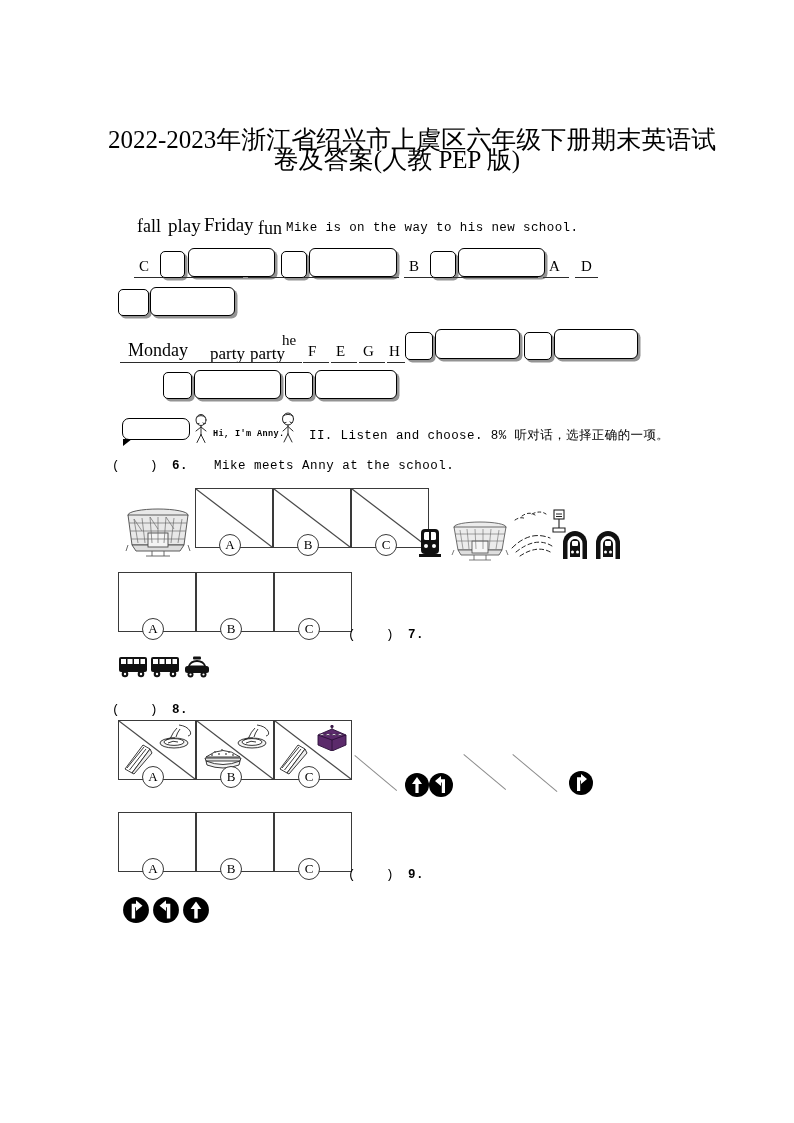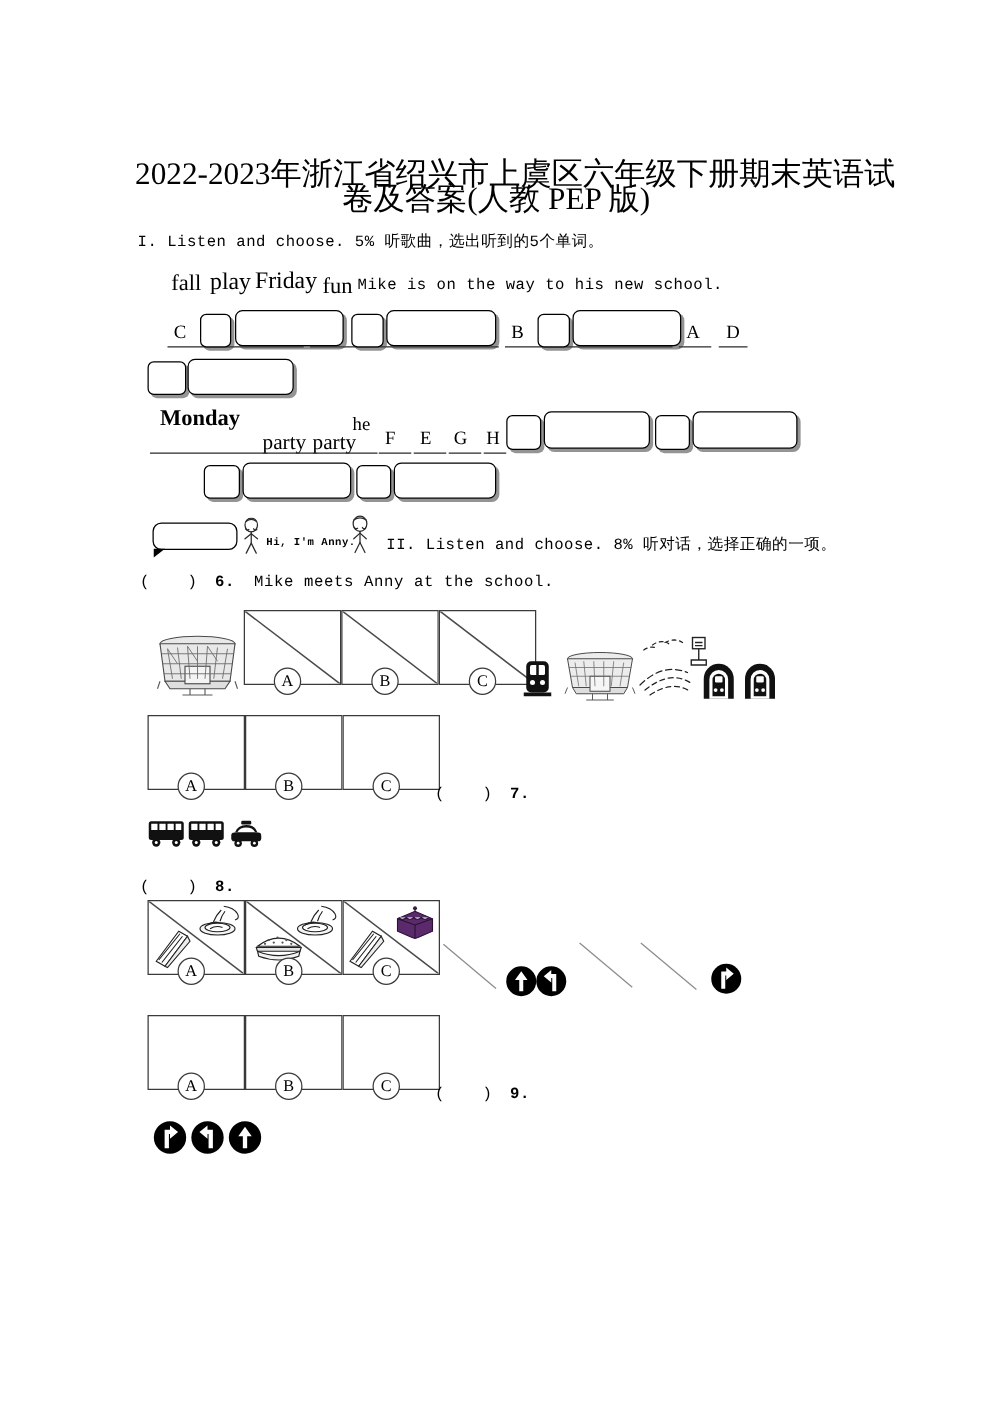--- a/index.html
+++ b/index.html
@@ -163,21 +163,20 @@
   .pict svg { display: block; }
 </style>
 </head>
 <body>
 
 <div class="page">
 
   <div class="title">2022-2023年浙江省绍兴市上虞区六年级下册期末英语试</div>
   <div class="title-l2">卷及答案(人教 PEP 版)</div>
 
-  <div class="instr" style="left:110px; top:186px;">I. Listen and choose. 5% 听歌曲，选出听到的5个单词。</div>
 
   <div class="word" style="left:137px; top:216px; font-size:18px;">fall</div>
   <div class="word" style="left:168px; top:215px; font-size:19px;">play</div>
   <div class="word" style="left:204px; top:214px; font-size:19px;">Friday</div>
   <div class="word" style="left:258px; top:218px; font-size:18px;">fun</div>
 
   <div class="mono abs" style="left:286px; top:221px;">Mike is on the way to his new school.</div>
 
   <div class="blankline" style="left:134px; top:277px; width:109px;"></div>
   <div class="blankline" style="left:248px; top:277px; width:151px;"></div>
@@ -193,21 +192,21 @@
   <div class="rbox small" style="left:160px; top:251px; width:25px; height:27px;"></div>
   <div class="rbox" style="left:188px; top:248px; width:87px; height:29px;"></div>
   <div class="rbox small" style="left:281px; top:251px; width:26px; height:27px;"></div>
   <div class="rbox" style="left:309px; top:248px; width:88px; height:29px;"></div>
   <div class="rbox small" style="left:430px; top:251px; width:26px; height:27px;"></div>
   <div class="rbox" style="left:458px; top:248px; width:87px; height:29px;"></div>
 
   <div class="rbox small" style="left:118px; top:289px; width:31px; height:27px;"></div>
   <div class="rbox" style="left:150px; top:287px; width:85px; height:29px;"></div>
 
-  <div class="word" style="left:128px; top:324px; font-size:18px;font-weight:bold;">Monday</div>
+  <div class="word" style="left:128px; top:340px; font-size:18px;">Monday</div>
   <div class="word" style="left:210px; top:344px; font-size:17px;">party</div>
   <div class="word" style="left:250px; top:344px; font-size:17px;">party</div>
   <div class="word" style="left:282px; top:332px; font-size:15px;">he</div>
 
   <div class="blankline" style="left:120px; top:362px; width:182px;"></div>
   <div class="blankline" style="left:303px; top:362px; width:26px;"></div>
   <div class="blankline" style="left:331px; top:362px; width:26px;"></div>
   <div class="blankline" style="left:359px; top:362px; width:26px;"></div>
   <div class="blankline" style="left:387px; top:362px; width:18px;"></div>
 
@@ -257,21 +256,21 @@
     </svg>
   </div>
 
   <div class="instr" style="left:309px; top:428px;">II. Listen and choose. 8% 听对话，选择正确的一项。</div>
 
   <div class="qmark" style="left:112px; top:459px;">
     <span>(</span>
     <span style="display:inline-block;width:14px;"></span>
     <span>)</span>
     <span class="qnum" style="margin-left:6px;">6.</span>
-    <span style="margin-left:7px;text-align:center;">Mike meets Anny at the school.</span>
+    <span style="margin-left:18px;text-align:center;">Mike meets Anny at the school.</span>
   </div>
 
   <div class="pict" style="left:122px; top:505px;">
     <svg width="72" height="52" viewBox="0 0 72 52">
       <g stroke="#4a4a4a" stroke-width="0.9" fill="#e8e8e8">
         <ellipse cx="36" cy="10" rx="30" ry="6"></ellipse>
         <path d="M6 10 L10 40 L62 40 L66 10 Z"></path>
         <path d="M10 40 L14 46 L58 46 L62 40 Z" fill="#dedede"></path>
         <rect x="26" y="28" width="20" height="14" fill="#f4f4f4"></rect>
       </g>

